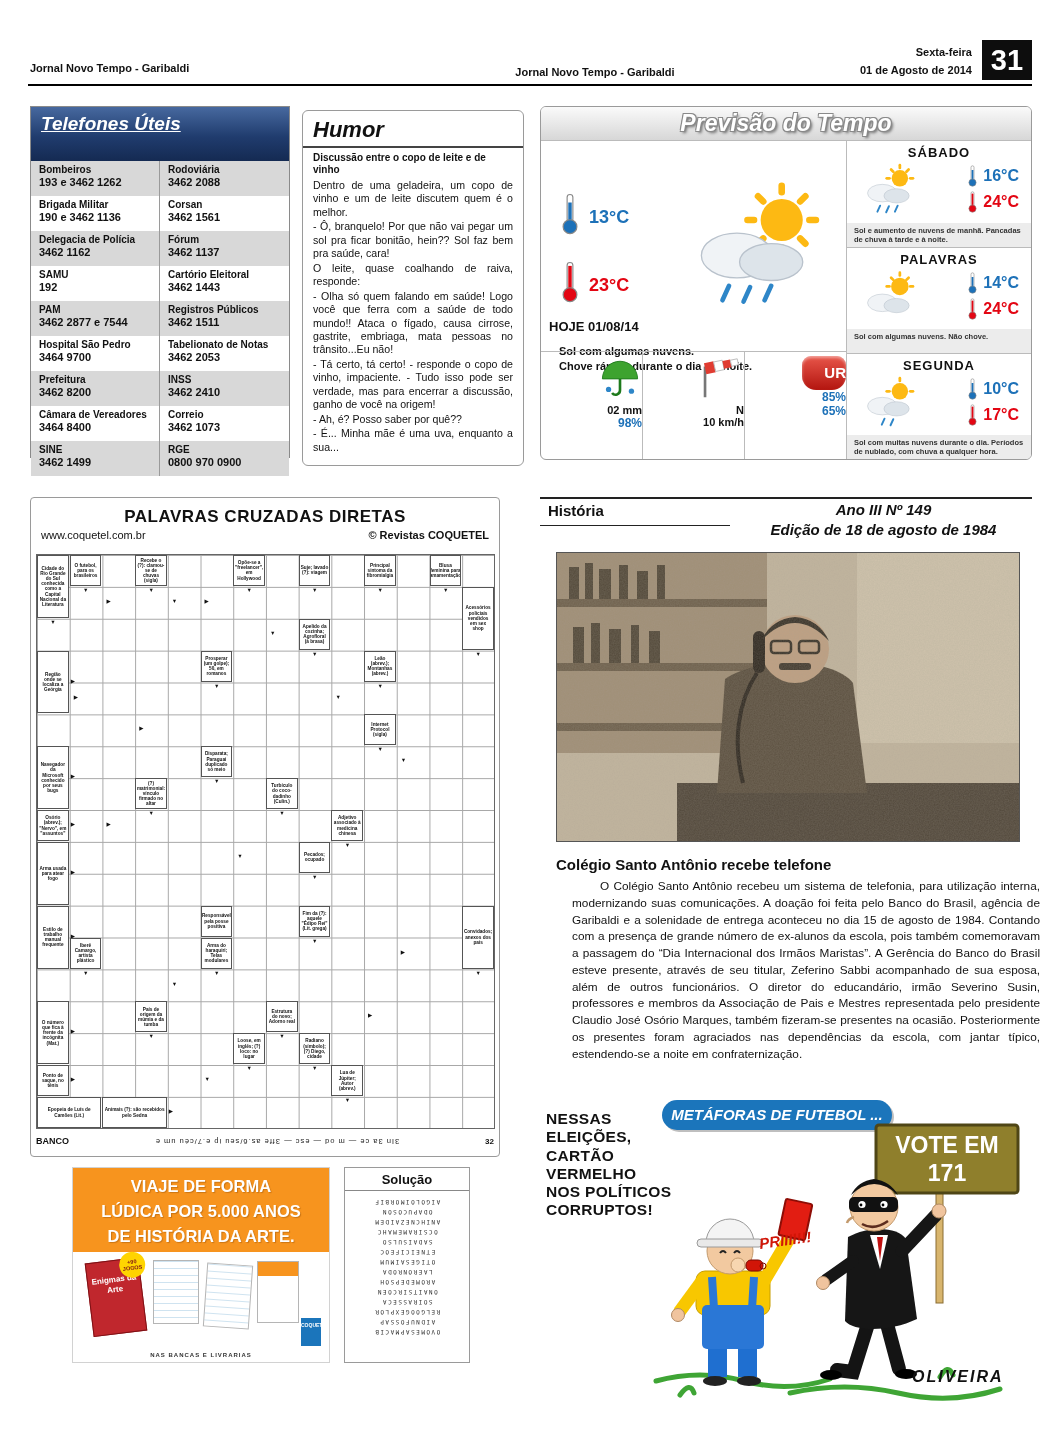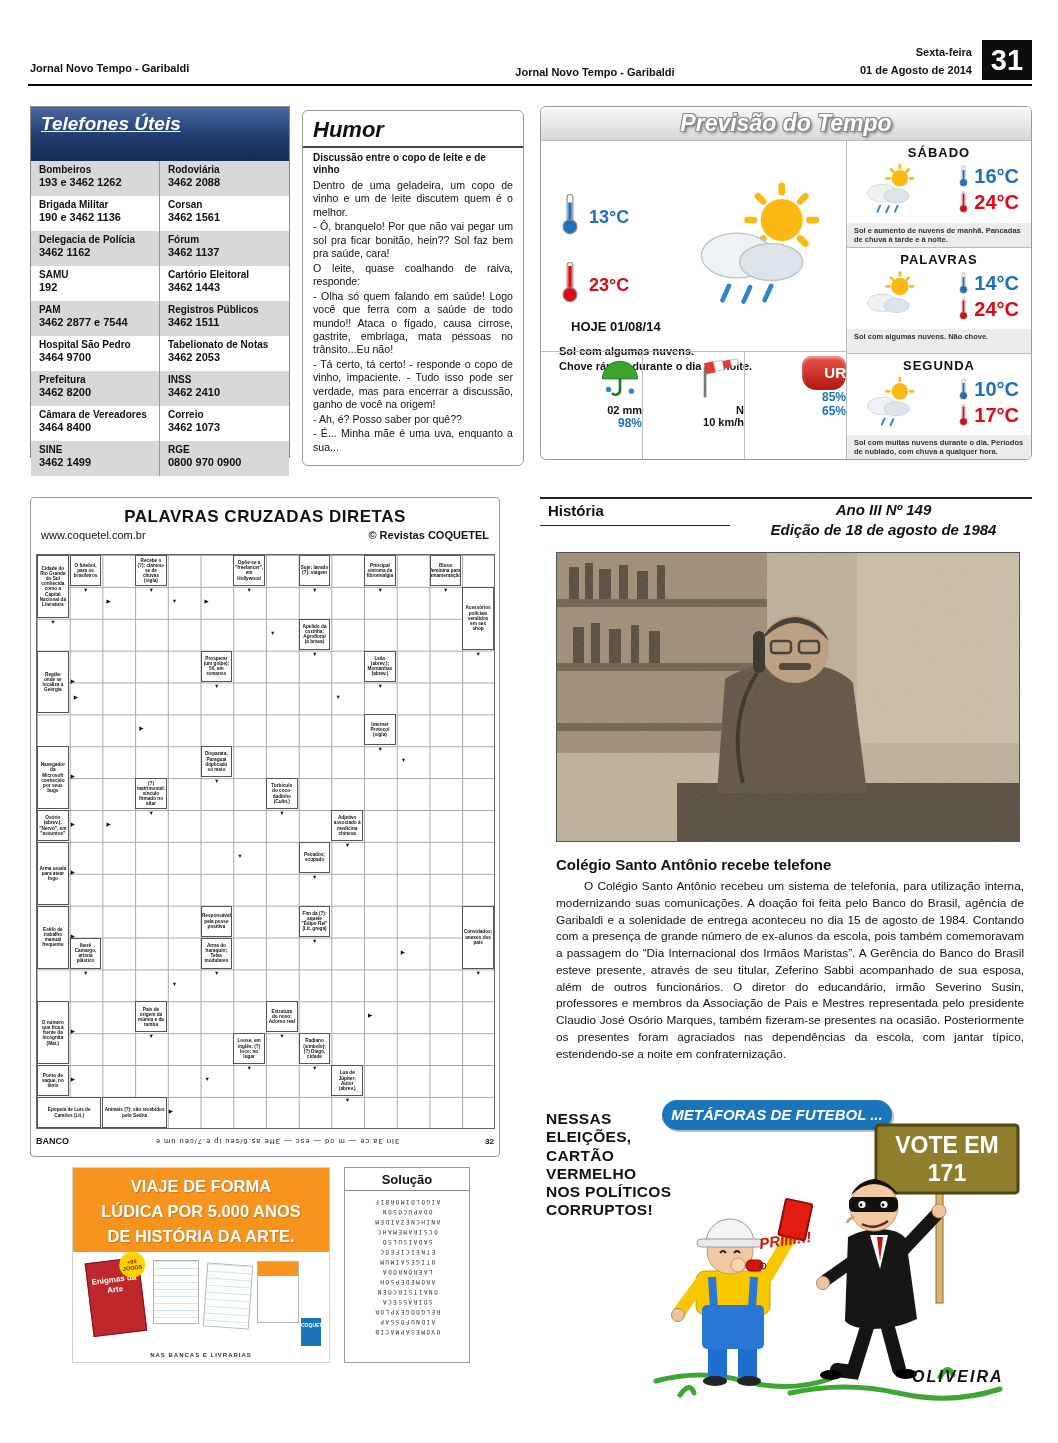--- a/index.html
+++ b/index.html
@@ -38,38 +38,38 @@
   
   .weather { position:absolute; left:540px; top:106px; width:492px; height:354px; border:1px solid #9a9a9a; border-radius:6px; background:#fff; overflow:hidden; }
   .w-titlebar { height:34px; background:linear-gradient(180deg,#fafafa,#d7d7d7); border-bottom:1px solid #bbb;
                 text-align:center; font-size:23px; font-weight:bold; font-style:italic; color:#fff; line-height:32px;
                 text-shadow:1px 1px 0 #8a8a8a, -1px -1px 0 #8a8a8a, 1px -1px 0 #8a8a8a, -1px 1px 0 #8a8a8a, 2px 2px 3px #666; }
   .w-left { position:absolute; left:0; top:34px; width:305px; bottom:0; }
   .w-thermo { position:absolute; width:22px; height:46px; }
   .w-temp-min { position:absolute; left:48px; top:66px;  font-size:18px; font-weight:bold; color:#1d71b8; }
   .w-temp-max { position:absolute; left:48px; top:134px; font-size:18px; font-weight:bold; color:#e30613; }
   .w-bigicon { position:absolute; left:138px; top:38px; width:158px; height:128px; }
-  .w-today { position:absolute; left:30px; top:178px; font-size:13px; font-weight:bold; }
+  .w-today { position:absolute; left:8px; top:178px; font-size:13px; font-weight:bold; }
   .w-desc1 { position:absolute; left:18px; top:204px; font-size:11px; font-weight:bold; }
   .w-desc2 { position:absolute; left:18px; top:219px; font-size:11px; font-weight:bold; }
   .w-stats { position:absolute; left:0; bottom:0; width:305px; height:108px; border-top:1px solid #bbb; display:flex; }
   .w-stat { flex:1; text-align:right; padding-top:4px; }
   .w-stat + .w-stat { border-left:1px solid #bbb; }
   .w-stat-val { font-size:11px; font-weight:bold; }
   .w-stat-pct { font-size:12px; font-weight:bold; color:#1d71b8; }
   .ur-badge { display:inline-block; width:44px; height:34px; background:linear-gradient(180deg,#e8564a,#b3150f);
               border-radius:9px 9px 14px 14px; color:#fff; font-weight:bold; font-size:15px; line-height:34px;
               box-shadow:inset 0 2px 3px rgba(255,255,255,.45); }
   .w-days { position:absolute; left:305px; top:34px; right:0; bottom:0; border-left:1px solid #bbb; }
   .w-day { position:relative; height:106px; }
   .w-day + .w-day { border-top:1px solid #bbb; }
   .w-day-name { text-align:center; font-size:13px; font-weight:bold; letter-spacing:1px; padding-top:4px; }
   .w-day-icon { position:absolute; left:8px; top:22px; width:70px; height:52px; }
   .w-day-temps { position:absolute; right:12px; top:22px; }
-  .w-day-temp { display:flex; align-items:center; font-size:20px; font-weight:bold; height:26px; }
+  .w-day-temp { display:flex; align-items:center; font-size:16px; font-weight:bold; height:26px; }
   .w-day-temp svg { width:13px; height:24px; margin-right:4px; }
   .t-min { color:#1d71b8; } .t-max { color:#e30613; }
   .w-day-desc { position:absolute; left:0; right:0; bottom:0; background:#ececec; font-size:7.5px; font-weight:bold;
                 color:#333; padding:3px 7px; line-height:1.2; min-height:24px; }
 
   
   .cw { position:absolute; left:30px; top:497px; width:470px; height:660px; border:1px solid #9a9a9a; border-radius:4px; background:#fff; }
   .cw-title { text-align:center; font-size:17px; font-weight:bold; letter-spacing:.5px; padding-top:9px; }
   .cw-sub { position:relative; height:20px; font-size:11px; padding:2px 10px 0; }
   .cw-site { position:absolute; left:10px; font-weight:normal; }
@@ -111,21 +111,21 @@
   .sol-row { font-family:"DejaVu Sans Mono", monospace; font-size:6px; letter-spacing:1.5px; line-height:10px;
              text-align:center; color:#333; white-space:nowrap; }
 
   
   .hist-rule-top { position:absolute; left:540px; width:492px; top:497px; border-top:2px solid #222; }
   .hist-label { position:absolute; left:548px; top:502px; font-size:15px; font-weight:bold; }
   .hist-rule-bot { position:absolute; left:540px; width:190px; top:525px; border-top:1.5px solid #222; }
   .hist-issue { position:absolute; left:735px; top:500px; width:297px; text-align:center; font-style:italic; font-weight:bold; font-size:15px; line-height:1.35; }
   .hist-photo { position:absolute; left:556px; top:552px; width:464px; height:290px; border:1px solid #555; overflow:hidden; background:#c9bda6; }
   .hist-title { position:absolute; left:556px; top:856px; font-size:15px; font-weight:bold; }
-  .hist-body { position:absolute; left:556px; top:878px; width:468px; font-size:11.8px; line-height:1.42; text-align:justify; text-indent:28px; }
+  .hist-body { position:absolute; left:572px; top:878px; width:468px; font-size:11.8px; line-height:1.42; text-align:justify; text-indent:28px; }
 
   
   .toon-speech { position:absolute; left:546px; top:1110px; width:128px; font-size:15.5px; font-weight:bold; line-height:1.18; letter-spacing:.3px; }
   .toon-banner { position:absolute; left:662px; top:1100px; width:230px; height:30px; background:#1b75bb; border-radius:15px;
                  color:#fff; font-weight:bold; font-style:italic; font-size:15px; text-align:center; line-height:30px;
                  box-shadow:2px 2px 0 rgba(0,0,0,.25); }
   .toon-svg { position:absolute; left:640px; top:1118px; width:392px; height:287px; }
   .toon-sig { position:absolute; left:912px; top:1368px; width:120px; font-size:16px; font-weight:bold; font-style:italic; letter-spacing:2px; }
   .sign-t { fill:#fff; font-weight:bold; font-size:23px; font-family:"Liberation Sans",sans-serif; text-anchor:middle; }
   .priii { fill:#d11507; font-weight:bold; font-style:italic; font-size:15px; font-family:"Liberation Sans",sans-serif; }

